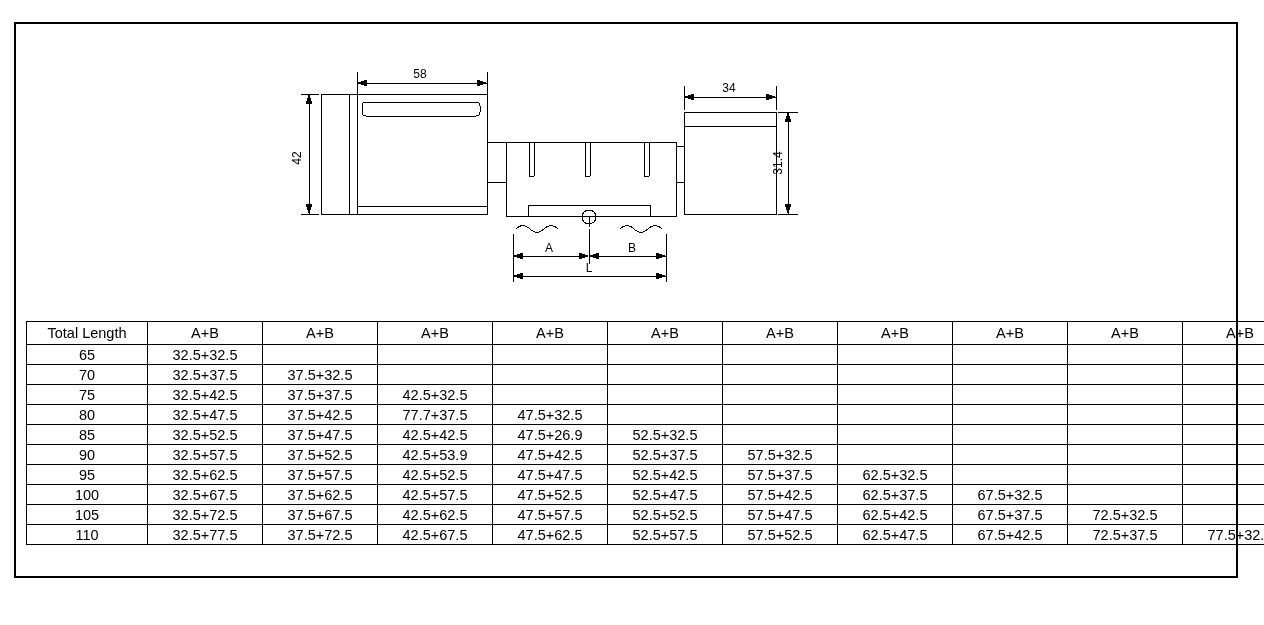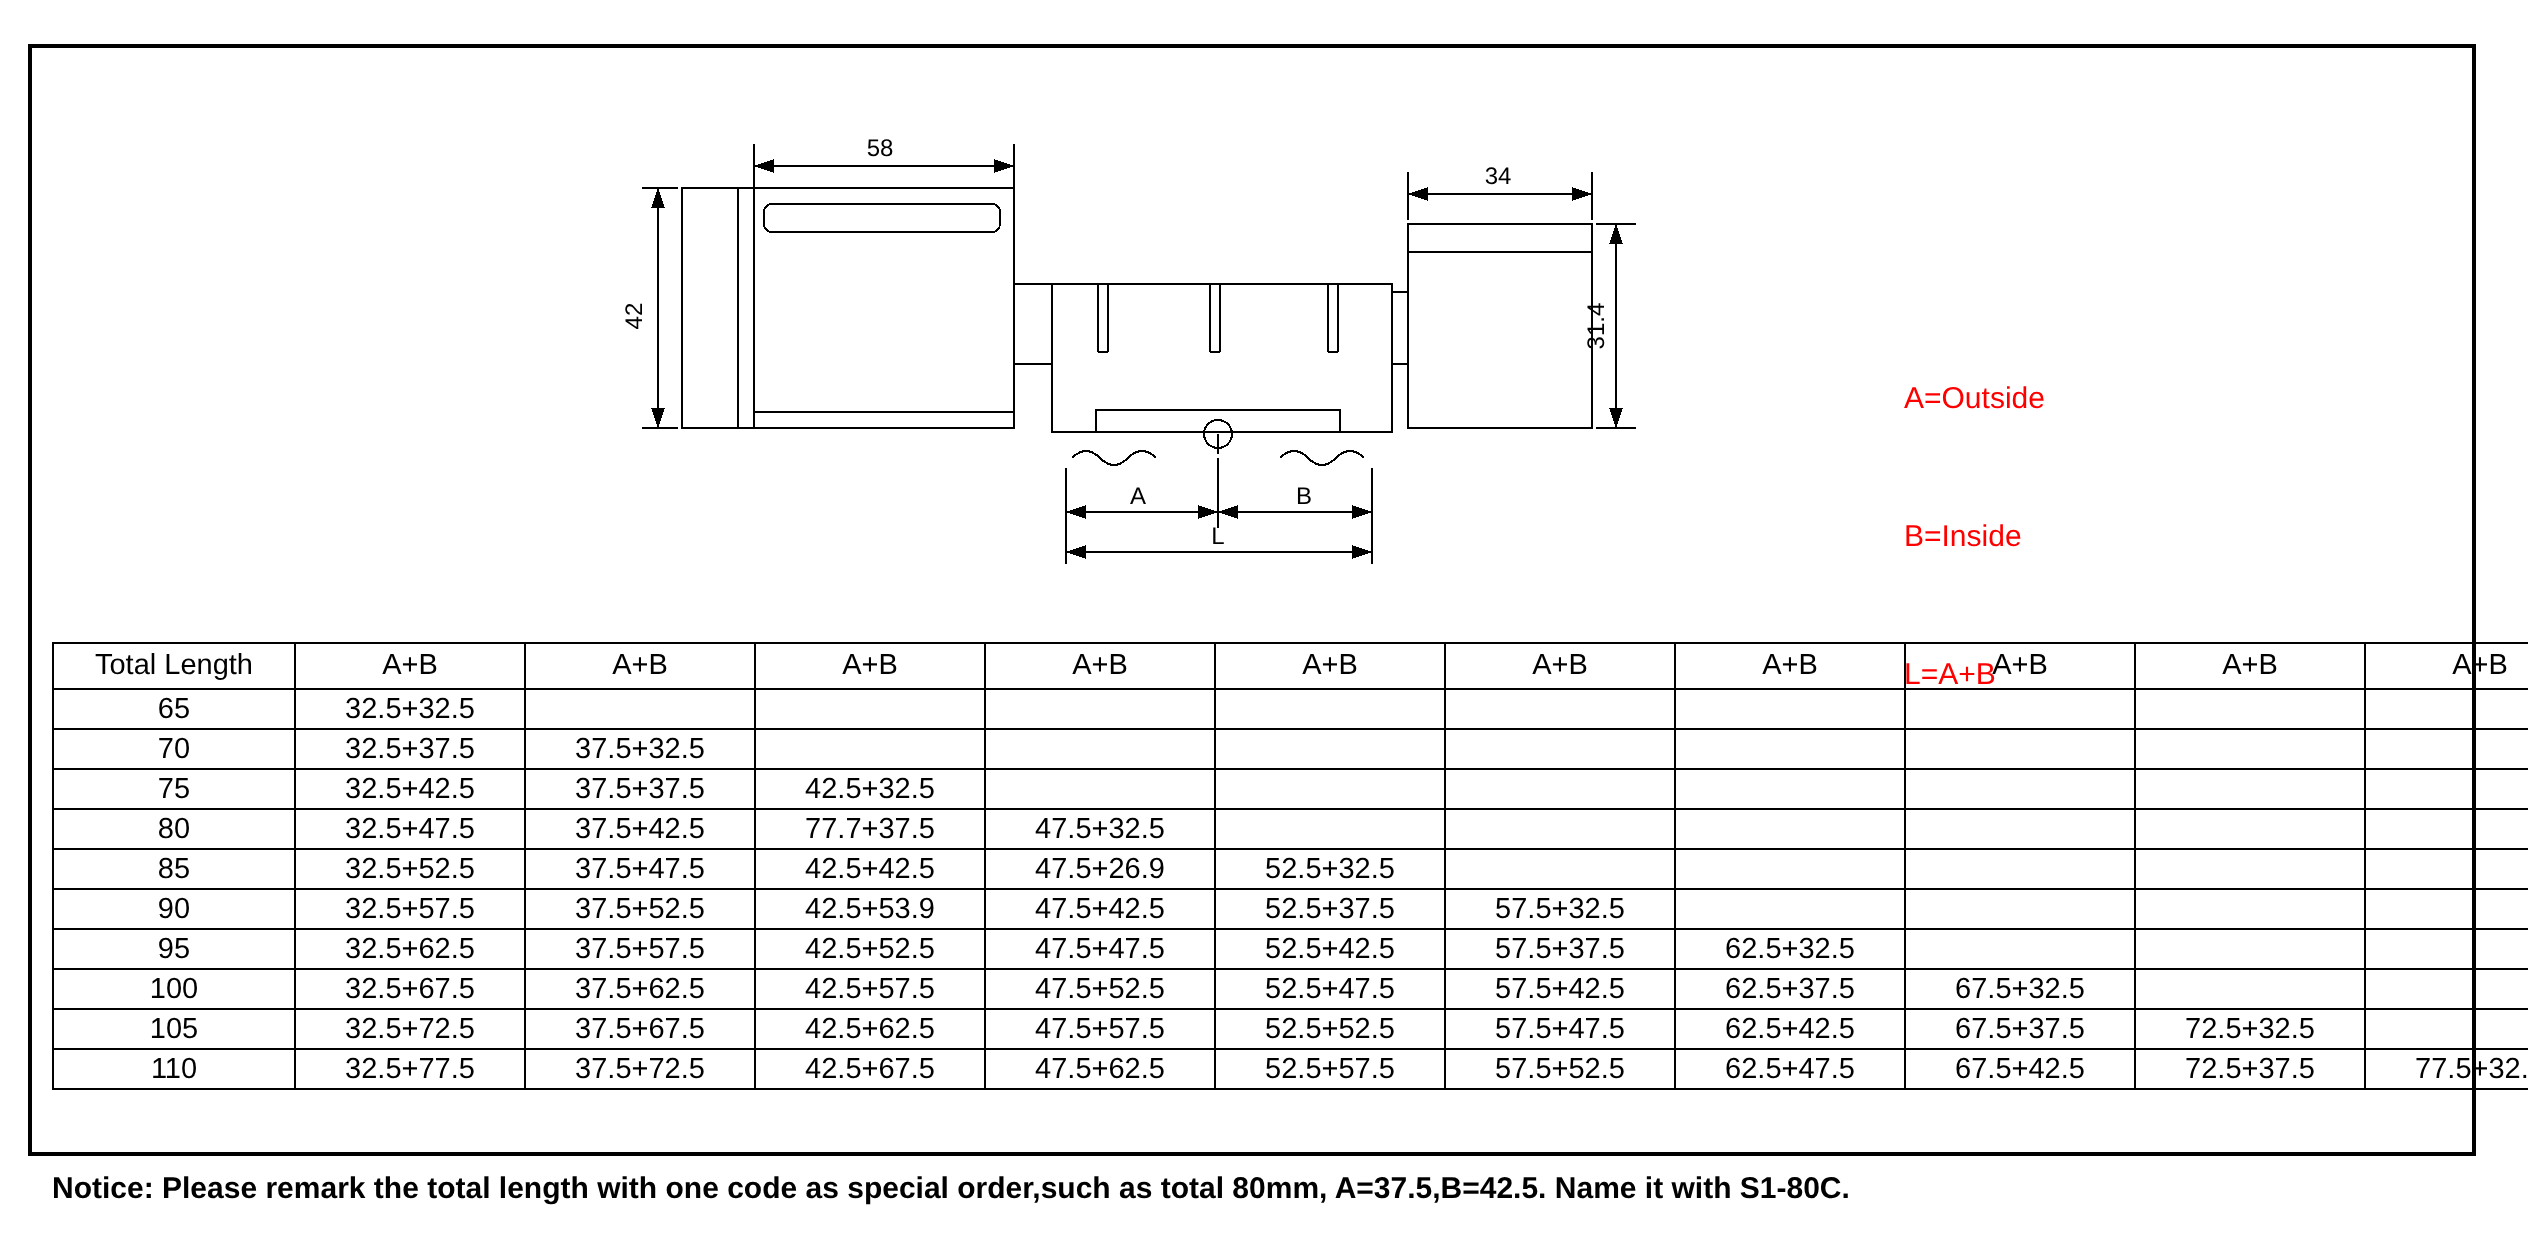--- a/index.html
+++ b/index.html
@@ -28,21 +28,20 @@
     border: 2px solid #000000;
     box-sizing: border-box;
   }
   
   .drawing {
     position: absolute;
     left: 16px;
     top: 24px;
     width: 1220px;
     height: 290px;
-    margin-left: 20px;
   }
   svg.dwg {
     position: absolute;
     left: 0;
     top: 0;
   }
   .legend {
     position: absolute;
     left: 916px;
     top: 118px;
@@ -190,25 +189,20 @@
 
       <text class="dimtext" x="404" y="54" text-anchor="middle">58</text>
       <text class="dimtext" x="285" y="134" text-anchor="middle" transform="rotate(-90 285 134)">42</text>
       <text class="dimtext" x="713" y="68" text-anchor="middle">34</text>
       <text class="dimtext" x="766" y="139" text-anchor="middle" transform="rotate(-90 766 139)">31.4</text>
       <text class="dimtext" x="533" y="228" text-anchor="middle">A</text>
       <text class="dimtext" x="616" y="228" text-anchor="middle">B</text>
       <text class="dimtext" x="573" y="248" text-anchor="middle">L</text>
     </svg>
 
-    <div class="legend">
-      <div>A=Outside</div>
-      <div>B=Inside</div>
-      <div>L=A+B</div>
-    </div>
   </div>
 
   <div class="table-wrap">
     <table class="spec">
       <thead>
         <tr>
           <td class="first">Total Length</td>
           <td class="col">A+B</td>
           <td class="col">A+B</td>
           <td class="col">A+B</td>
@@ -349,15 +343,14 @@
             <td class="col">57.5+52.5</td>
             <td class="col">62.5+47.5</td>
             <td class="col">67.5+42.5</td>
             <td class="col">72.5+37.5</td>
             <td class="col">77.5+32.5</td>
           </tr>
         </tbody>
     </table>
   </div>
 
-  <div class="notice">Notice: Please remark the total length with one code as special order,such as total 80mm, A=37.5,B=42.5. Name it with S1-80C.</div>
 
 </div>
 
 </body></html>

